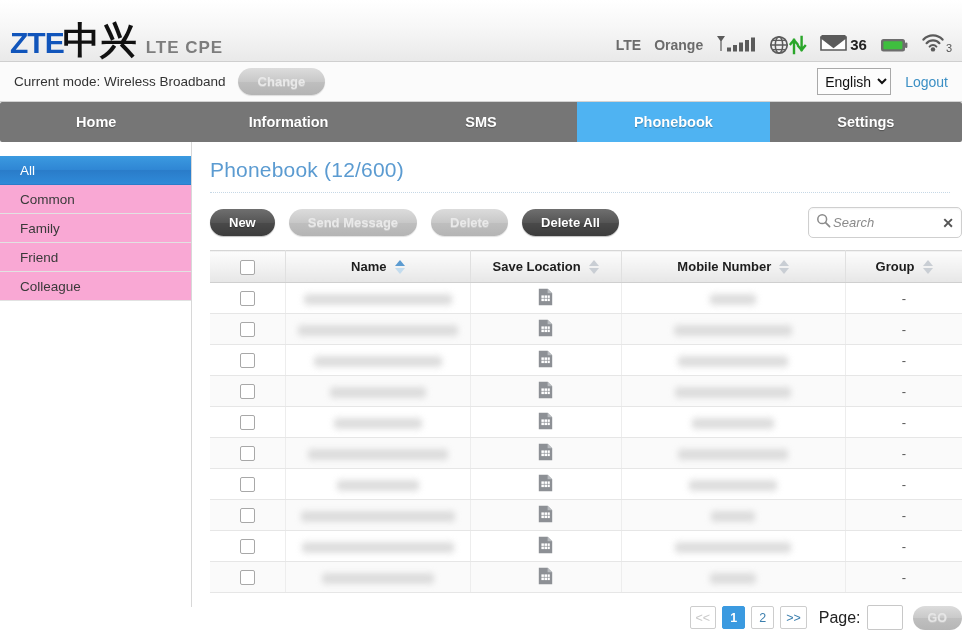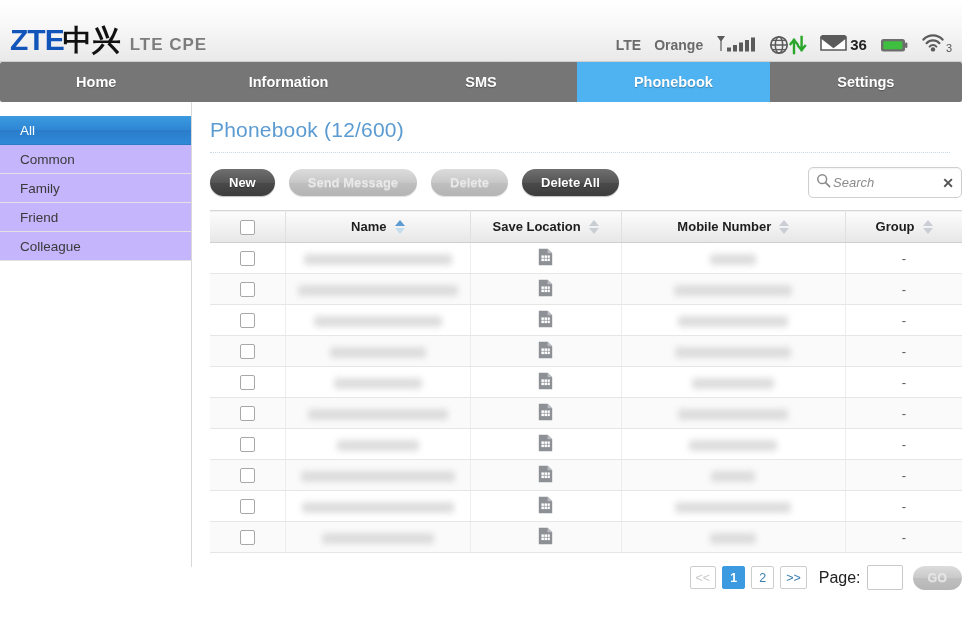--- a/index.html
+++ b/index.html
@@ -21,21 +21,21 @@
     border-bottom: 1px solid #cfcfcf;
     display: flex; align-items: center;
   }
   .logo-wrap { display:flex; align-items: baseline; padding-left: 10px; }
   .logo-zte {
     font-size: 30px; font-weight: bold; color: #1155bb;
     letter-spacing: -1px; line-height: 1;
     font-family: "Liberation Sans", sans-serif;
   }
   .logo-cn {
-    font-size: 29px; font-weight: bold; color: #111111;
+    font-size: 37px; font-weight: bold; color: #111111;
     line-height: 1; margin-left: -1px;
     font-family: "DejaVu Sans", sans-serif;
     margin-top: 19px;
   }
   .logo-model {
     font-size: 17px; font-weight: bold; color: #7d7d7d;
     letter-spacing: 1px; margin-left: 9px;
   }
   .status-bar {
     margin-left: auto; display: flex; align-items: center;
@@ -91,21 +91,21 @@
   }
   .nav-item.active { background: #4fb3f2; }
 
   
   .body-area { display: flex; height: 465px; }
 
   .sidebar { width: 192px; border-right: 1px solid #d8d8d8; background:#fff; padding-top: 14px;}
   .side-item {
     height: 29px; display: flex; align-items: center;
     padding-left: 20px; font-size: 13.5px; color: #3a3a3a;
-    border-bottom: 1px solid #e2e2e2; cursor: pointer; background:#c4b5fd;
+    border-bottom: 1px solid #e2e2e2; cursor: pointer; background:#f9a8d4;
   }
   .side-item.active {
     background: linear-gradient(to bottom,#3b9ae0 0%,#2f86d4 50%,#2a7cc9 51%,#2f8ad8 100%);
     color: #ffffff; border-bottom-color: #2a7cc9;
   }
 
   .content { flex: 1; padding: 0 0 0 18px; position: relative; }
   .page-title {
     font-size: 21px; color: #5b9bd1; padding: 16px 0 10px 0;
     border-bottom: 1px dotted #c6d8e6; margin-right: 12px;
@@ -269,20 +269,30 @@
             <path d="M5.6 10.2 A8.6 8.6 0 0 1 18.4 10.2" fill="none" stroke="#5b5b5b" stroke-width="2.2" stroke-linecap="round"></path>
             <path d="M8.6 13.6 A4.6 4.6 0 0 1 15.4 13.6" fill="none" stroke="#5b5b5b" stroke-width="2" stroke-linecap="round"></path>
             <circle cx="12" cy="16.4" r="2.2" fill="#5b5b5b"></circle>
           </svg>
         </span>
         <span class="wifi-num">3</span>
       </span>
     </div>
   </div>
 
+  <div class="modebar">
+    <span class="mode-text">Current mode: Wireless Broadband</span>
+    <button class="btn-pill btn-disabled btn-change">Change</button>
+    <div class="mode-right">
+      <select class="lang-select">
+        <option>English</option>
+      </select>
+      <a class="logout-link">Logout</a>
+    </div>
+  </div>
 
   <div class="nav">
     <div class="nav-item">Home</div>
     <div class="nav-item">Information</div>
     <div class="nav-item">SMS</div>
     <div class="nav-item active">Phonebook</div>
     <div class="nav-item">Settings</div>
   </div>
 
   <div class="body-area">

